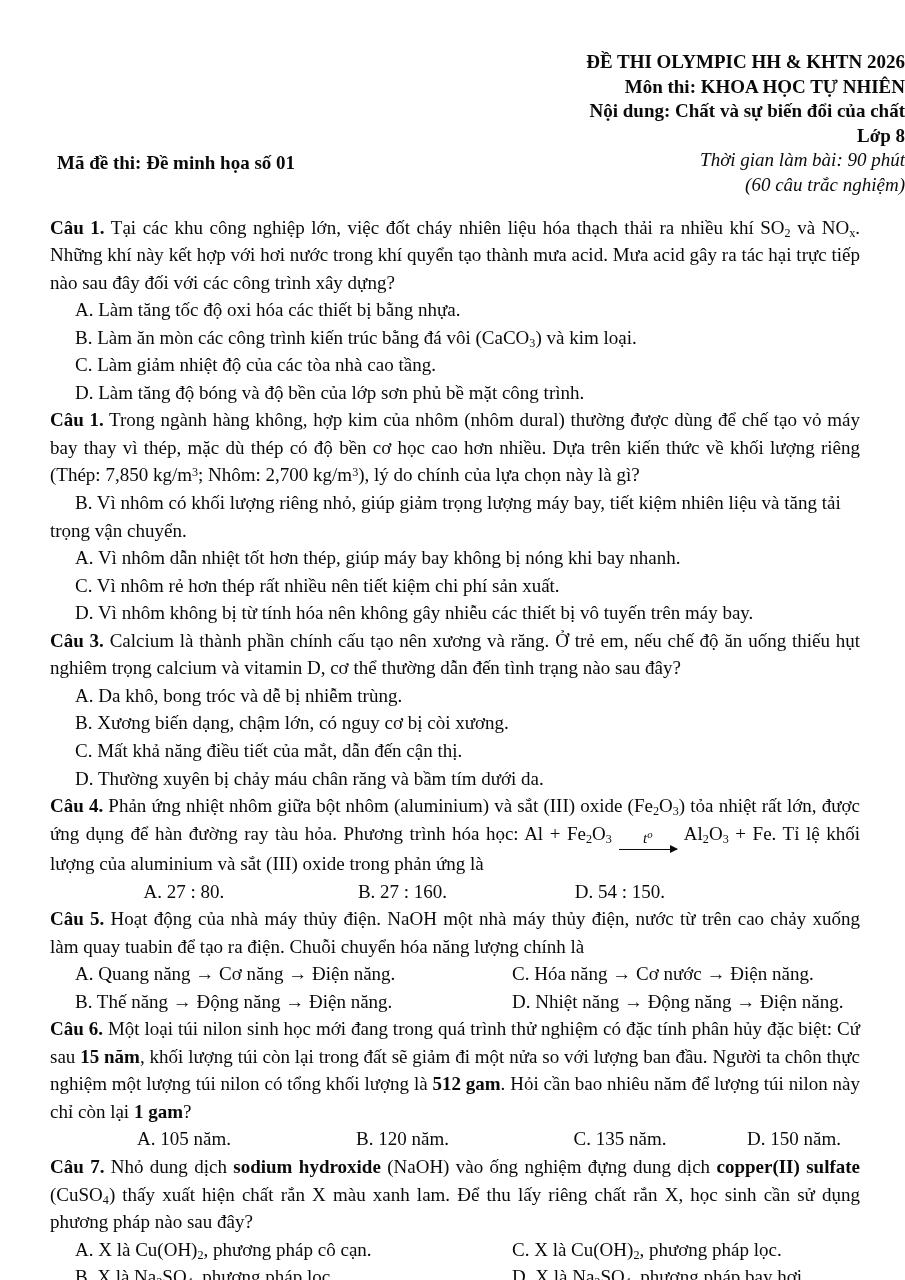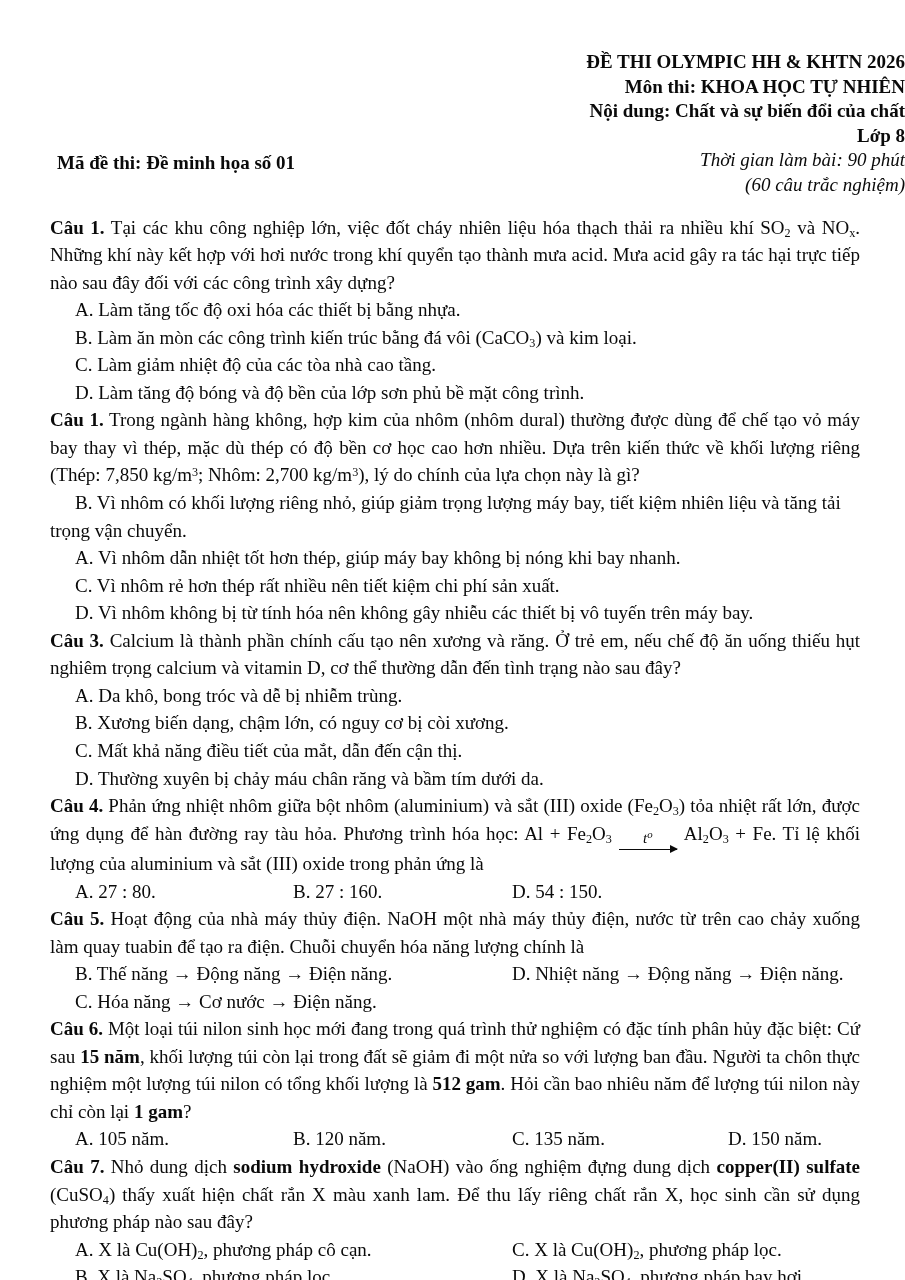--- a/index.html
+++ b/index.html
@@ -14,21 +14,21 @@
   .exam-code{position:absolute;left:57px;top:104px;font-weight:bold;white-space:nowrap;margin-top:48px;}
   .header-center{width:620px;margin-left:235px;text-align:right;line-height:24.6px;}
   .title-line.bold{font-weight:bold;}
   .title-line.italic{font-style:italic;}
   
   .questions{margin-top:16px;line-height:1.45;}
   .question{margin:0;}
   .stem{margin:0;text-align:justify;}
   .opt{margin:0;text-indent:25px;}
   .opts-grid4{display:grid;grid-template-columns:218px 219px 216px 1fr;padding-left:25px;}
-  .opts-grid4 .opt{text-indent:0;}
+  .opts-grid4 .opt{text-indent:0;text-align:center;}
   .opts-grid2{display:grid;grid-template-columns:437px 1fr;grid-auto-flow:column;grid-template-rows:repeat(2,auto);padding-left:25px;}
   .opts-grid2 .opt{text-indent:0;}
   sub,sup{font-size:64%;line-height:0;}
   sub{vertical-align:-0.22em;}
   sup{vertical-align:0.45em;}
   
   .rxn-arrow{display:inline-flex;flex-direction:column;align-items:center;vertical-align:-3px;margin:0 7px;}
   .arrow-label{font-size:15px;font-style:italic;line-height:1;padding-bottom:3px;}
   .arrow-label sup{font-size:72%;}
   .arrow-shaft{display:block;width:58px;height:1.4px;background:#0a0a0a;position:relative;}
@@ -85,20 +85,21 @@
           </span><span>Al</span><sub>2</sub><span>O</span><sub>3</sub><span> + Fe. Tỉ lệ khối lượng của aluminium và sắt (III) oxide trong phản ứng là</span></p>
         <div class="opts-grid4">
           <p class="opt"><span class="opt-label">A. </span><span>27 : 80.</span></p>
           <p class="opt"><span class="opt-label">B. </span><span>27 : 160.</span></p>
           <p class="opt"><span class="opt-label">D. </span><span>54 : 150.</span></p>
         </div>
       </div>
       <div class="question">
         <p class="stem"><b>Câu 5.</b> <span>Hoạt động của nhà máy thủy điện. NaOH một nhà máy thủy điện, nước từ trên cao chảy xuống làm quay tuabin để tạo ra điện. Chuỗi chuyển hóa năng lượng chính là</span></p>
         <div class="opts-grid2">
+          <p class="opt"><span class="opt-label">A. </span><span>Quang năng → Cơ năng → Điện năng.</span></p>
           <p class="opt"><span class="opt-label">B. </span><span>Thế năng → Động năng → Điện năng.</span></p>
           <p class="opt"><span class="opt-label">C. </span><span>Hóa năng → Cơ nước → Điện năng.</span></p>
           <p class="opt"><span class="opt-label">D. </span><span>Nhiệt năng → Động năng → Điện năng.</span></p>
         </div>
       </div>
       <div class="question">
         <p class="stem"><b>Câu 6.</b> <span> Một loại túi nilon sinh học mới đang trong quá trình thử nghiệm có đặc tính phân hủy đặc biệt: Cứ sau </span><b>15 năm</b><span>, khối lượng túi còn lại trong đất sẽ giảm đi một nửa so với lượng ban đầu. Người ta chôn thực nghiệm một lượng túi nilon có tổng khối lượng là </span><b>512 gam</b><span>. Hỏi cần bao nhiêu năm để lượng túi nilon này chỉ còn lại </span><b>1 gam</b><span>?</span></p>
         <div class="opts-grid4">
           <p class="opt"><span class="opt-label">A. </span><span>105 năm.</span></p>
           <p class="opt"><span class="opt-label">B. </span><span>120 năm.</span></p>

